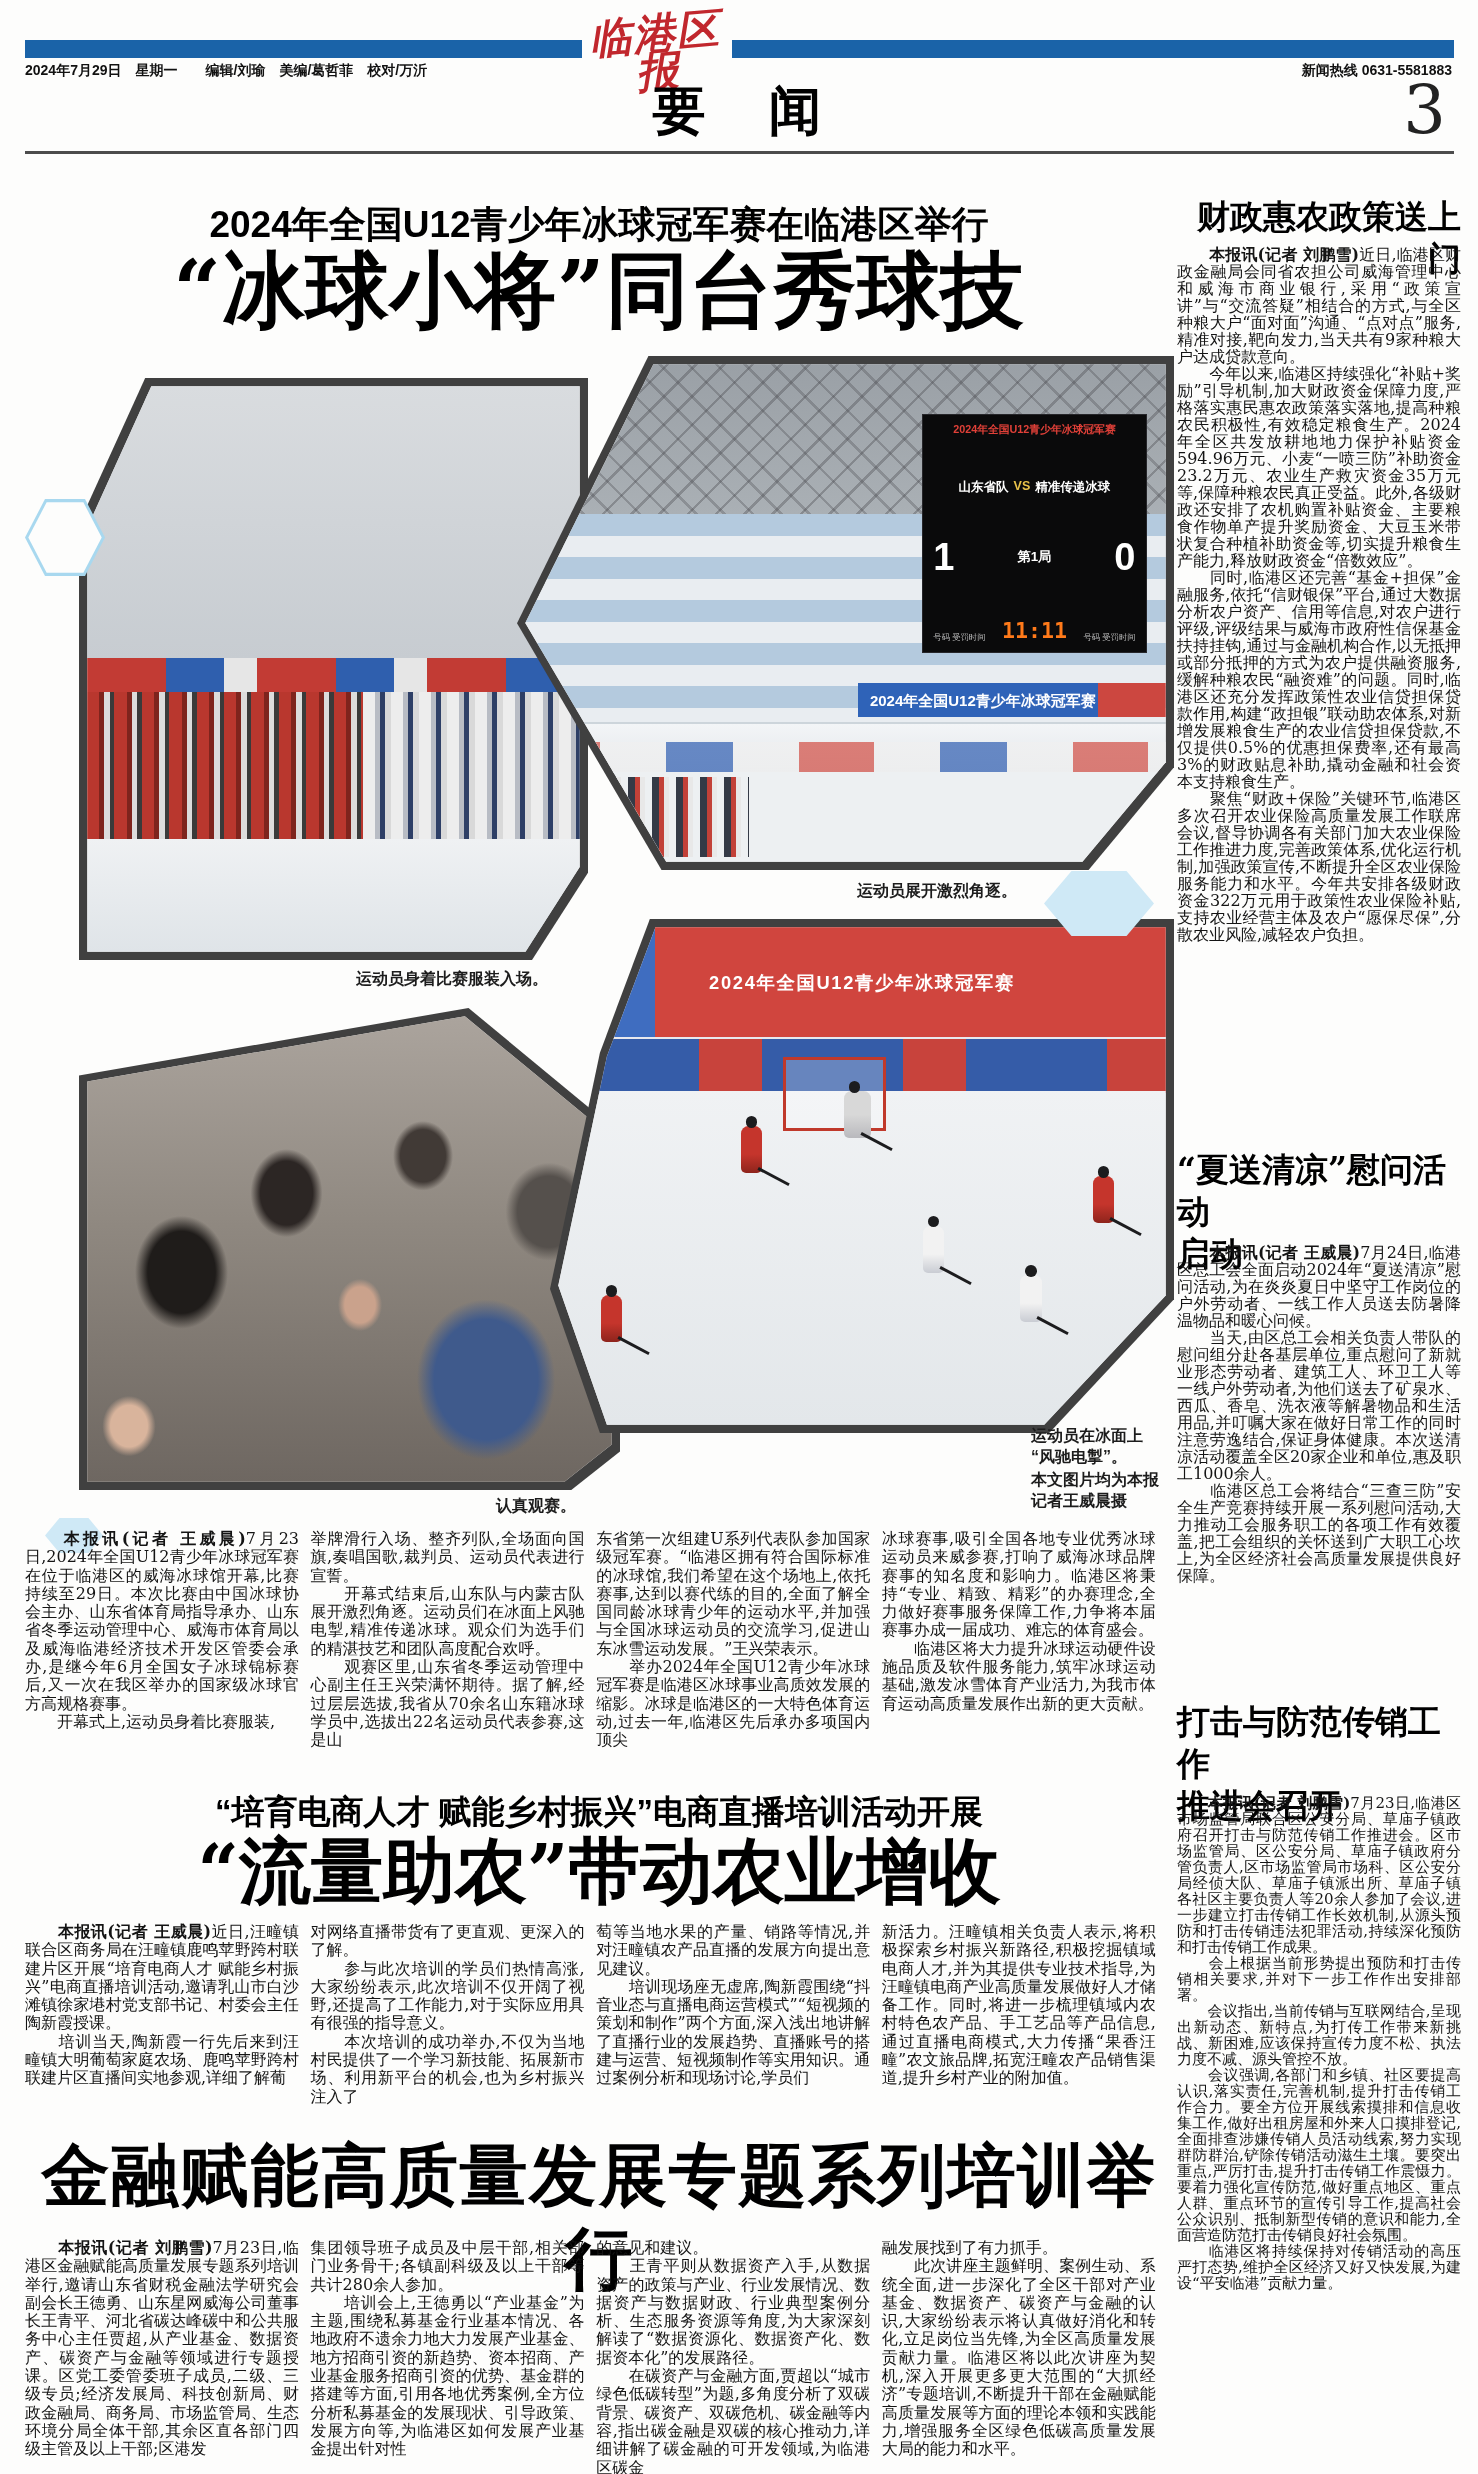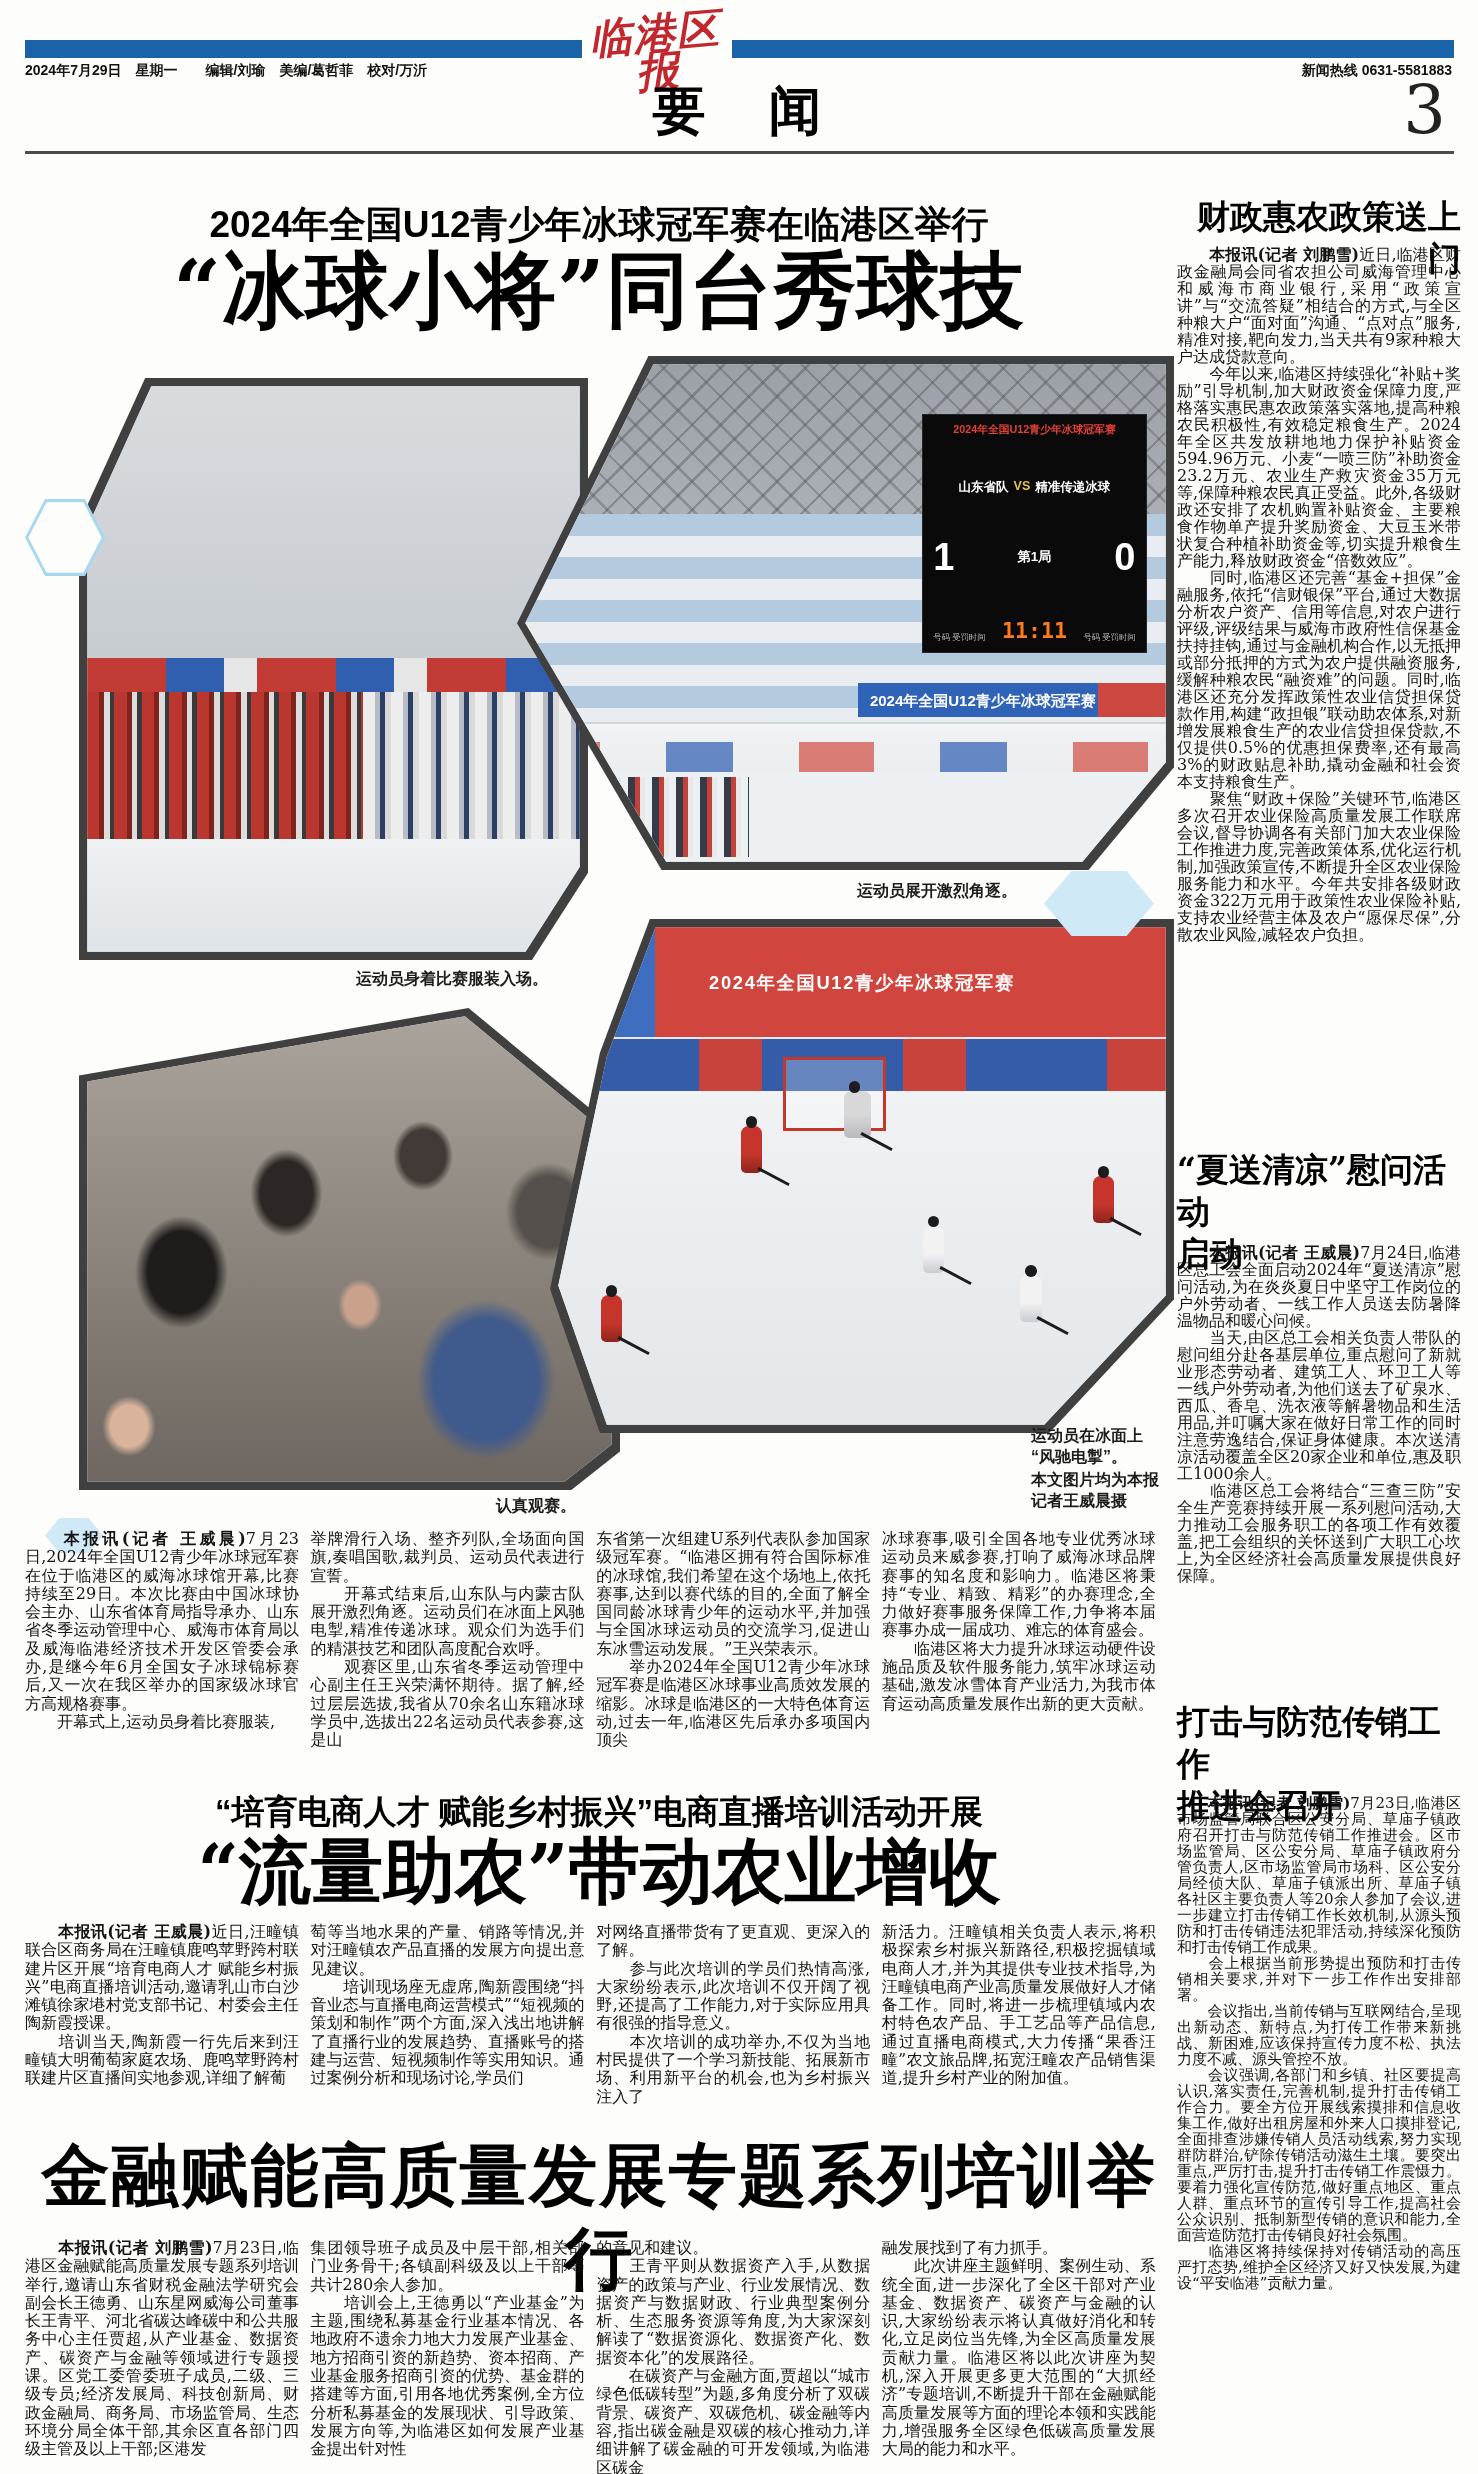--- a/index.html
+++ b/index.html
@@ -215,25 +215,25 @@
 　　举办2024年全国U12青少年冰球冠军赛是临港区冰球事业高质效发展的缩影。冰球是临港区的一大特色体育运动,过去一年,临港区先后承办多项国内顶尖</div>
     <div class="col flow">冰球赛事,吸引全国各地专业优秀冰球运动员来威参赛,打响了威海冰球品牌赛事的知名度和影响力。临港区将秉持“专业、精致、精彩”的办赛理念,全力做好赛事服务保障工作,力争将本届赛事办成一届成功、难忘的体育盛会。
 　　临港区将大力提升冰球运动硬件设施品质及软件服务能力,筑牢冰球运动基础,激发冰雪体育产业活力,为我市体育运动高质量发展作出新的更大贡献。</div>
   </div>
 
   <div class="mid-kicker">“培育电商人才 赋能乡村振兴”电商直播培训活动开展</div>
   <div class="mid-title">“流量助农”带动农业增收</div>
   <div class="cols" style="left:25px;top:1923px;">
     <div class="col flow">　　<b>本报讯(记者 王威晨)</b>近日,汪疃镇联合区商务局在汪疃镇鹿鸣苹野跨村联建片区开展“培育电商人才 赋能乡村振兴”电商直播培训活动,邀请乳山市白沙滩镇徐家塂村党支部书记、村委会主任陶新霞授课。
 　　培训当天,陶新霞一行先后来到汪疃镇大明葡萄家庭农场、鹿鸣苹野跨村联建片区直播间实地参观,详细了解葡</div>
-    <div class="col flow">萄等当地水果的产量、销路等情况,并对汪疃镇农产品直播的发展方向提出意见建议。
-　　培训现场座无虚席,陶新霞围绕“抖音业态与直播电商运营模式”“短视频的策划和制作”两个方面,深入浅出地讲解了直播行业的发展趋势、直播账号的搭建与运营、短视频制作等实用知识。通过案例分析和现场讨论,学员们</div>
     <div class="col flow">对网络直播带货有了更直观、更深入的了解。
 　　参与此次培训的学员们热情高涨,大家纷纷表示,此次培训不仅开阔了视野,还提高了工作能力,对于实际应用具有很强的指导意义。
 　　本次培训的成功举办,不仅为当地村民提供了一个学习新技能、拓展新市场、利用新平台的机会,也为乡村振兴注入了</div>
+    <div class="col flow">萄等当地水果的产量、销路等情况,并对汪疃镇农产品直播的发展方向提出意见建议。
+　　培训现场座无虚席,陶新霞围绕“抖音业态与直播电商运营模式”“短视频的策划和制作”两个方面,深入浅出地讲解了直播行业的发展趋势、直播账号的搭建与运营、短视频制作等实用知识。通过案例分析和现场讨论,学员们</div>
     <div class="col flow">新活力。汪疃镇相关负责人表示,将积极探索乡村振兴新路径,积极挖掘镇域电商人才,并为其提供专业技术指导,为汪疃镇电商产业高质量发展做好人才储备工作。同时,将进一步梳理镇域内农村特色农产品、手工艺品等产品信息,通过直播电商模式,大力传播“果香汪疃”农文旅品牌,拓宽汪疃农产品销售渠道,提升乡村产业的附加值。</div>
   </div>
 
   <div class="bot-title">金融赋能高质量发展专题系列培训举行</div>
   <div class="cols" style="left:25px;top:2239px;">
     <div class="col flow">　　<b>本报讯(记者 刘鹏雪)</b>7月23日,临港区金融赋能高质量发展专题系列培训举行,邀请山东省财税金融法学研究会副会长王德勇、山东星网威海公司董事长王青平、河北省碳达峰碳中和公共服务中心主任贾超,从产业基金、数据资产、碳资产与金融等领域进行专题授课。区党工委管委班子成员,二级、三级专员;经济发展局、科技创新局、财政金融局、商务局、市场监管局、生态环境分局全体干部,其余区直各部门四级主管及以上干部;区港发</div>
     <div class="col flow">集团领导班子成员及中层干部,相关部门业务骨干;各镇副科级及以上干部等共计280余人参加。
 　　培训会上,王德勇以“产业基金”为主题,围绕私募基金行业基本情况、各地政府不遗余力地大力发展产业基金、地方招商引资的新趋势、资本招商、产业基金服务招商引资的优势、基金群的搭建等方面,引用各地优秀案例,全方位分析私募基金的发展现状、引导政策、发展方向等,为临港区如何发展产业基金提出针对性</div>
     <div class="col flow">的意见和建议。
 　　王青平则从数据资产入手,从数据资产的政策与产业、行业发展情况、数据资产与数据财政、行业典型案例分析、生态服务资源等角度,为大家深刻解读了“数据资源化、数据资产化、数据资本化”的发展路径。

